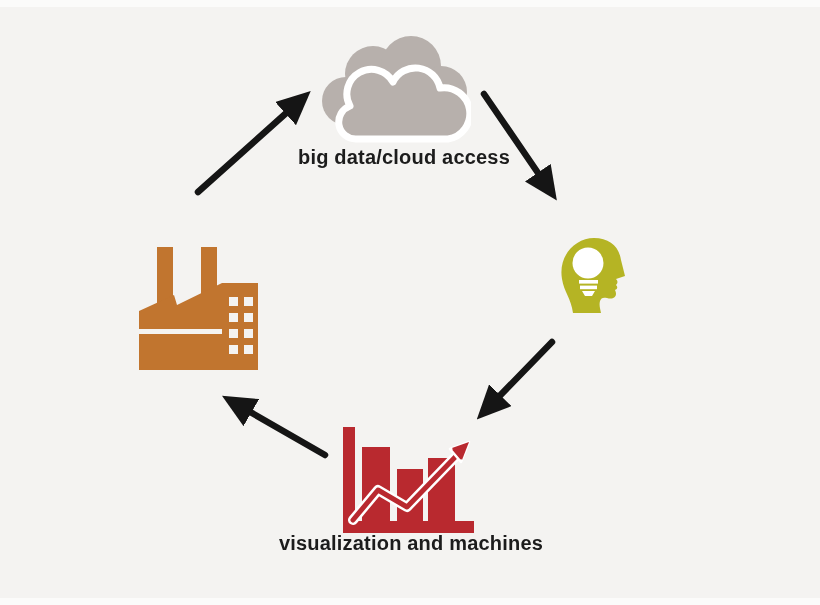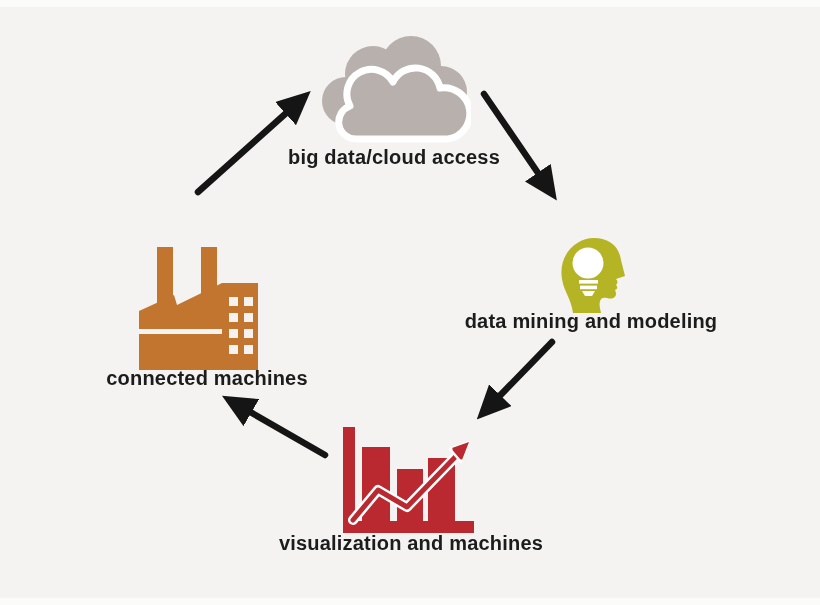--- a/index.html
+++ b/index.html
@@ -52,40 +52,39 @@
   <svg class="node-icon" style="left:313px;top:34px;" width="158" height="113" viewBox="0 0 158 113">
     <g fill="#b7b0ac">
       <circle cx="33" cy="67" r="24"></circle>
       <circle cx="60" cy="40" r="28"></circle>
       <circle cx="98" cy="32" r="30"></circle>
       <circle cx="128" cy="58" r="26"></circle>
       <rect x="33" y="42" width="95" height="44"></rect>
     </g>
     <path d="M 43 105 a 17 17 0 0 1 -6 -33 a 23 23 0 0 1 43 -24 a 25 25 0 0 1 47 6 a 20 20 0 0 1 8 51 z" fill="#b7b0ac" stroke="#ffffff" stroke-width="7" stroke-linejoin="round"></path>
   </svg>
-  <div class="node-label" style="left:394px;top:146px;">big data/cloud access</div>
+  <div class="node-label" style="left:404px;top:146px;">big data/cloud access</div>
 
   <svg class="node-icon" style="left:545px;top:232px;" width="100" height="85" viewBox="0 0 100 85">
     <path fill="#b5b424" d="M 28 81
       C 26 66, 19 60, 17 47
       C 13 24, 30 6, 49 6
       C 64 6, 74 14, 76 28
       L 80 44
       L 71 47
       Q 74 50 71 53
       Q 74 56 70 58
       C 73 64, 69 68, 62 66
       C 58 65, 56 66, 55 69
       C 54 73, 55 76, 56 81 Z"></path>
     <circle cx="43" cy="31" r="15.5" fill="#ffffff"></circle>
     <rect x="34" y="48" width="19" height="3.6" fill="#ffffff"></rect>
     <rect x="35" y="53.6" width="17" height="3.6" fill="#ffffff"></rect>
     <polygon points="37,59 50,59 47,64 40,64" fill="#ffffff"></polygon>
   </svg>
-  <div class="node-label" style="left:591px;top:310px;">data mining and modeling</div>
 
   <svg class="node-icon" id="chart-icon" style="left:335px;top:418px;" width="235" height="125" viewBox="0 0 235 125">
     <g fill="#b9292f">
       <rect x="8" y="9" width="12" height="104"></rect>
       <rect x="8" y="103" width="131" height="12"></rect>
       <rect x="27" y="29" width="28" height="76"></rect>
       <rect x="62" y="51" width="26" height="54"></rect>
       <rect x="93" y="40" width="27" height="65"></rect>
     </g>
     <polyline points="18,102 43,72 72,89 127,32" fill="none" stroke="#ffffff" stroke-width="10" stroke-linejoin="round" stroke-linecap="round"></polyline>
@@ -117,21 +116,20 @@
       <rect x="96" y="52" width="9" height="9"></rect>
       <rect x="111" y="52" width="9" height="9"></rect>
       <rect x="96" y="68" width="9" height="9"></rect>
       <rect x="111" y="68" width="9" height="9"></rect>
       <rect x="96" y="84" width="9" height="9"></rect>
       <rect x="111" y="84" width="9" height="9"></rect>
       <rect x="96" y="100" width="9" height="9"></rect>
       <rect x="111" y="100" width="9" height="9"></rect>
     </g>
   </svg>
-  <div class="node-label" style="left:207px;top:367px;">connected machines</div>
 
   <svg class="arrows-overlay" viewBox="0 0 820 605">
     <defs>
       <marker id="ah" markerWidth="5.2" markerHeight="4.8" refX="3.6" refY="2.4" orient="auto" markerUnits="strokeWidth">
         <path d="M0,0 L5.2,2.4 L0,4.8 Z" fill="#151515"></path>
       </marker>
     </defs>
     <g stroke="#151515" stroke-width="6.5" stroke-linecap="round">
       <line x1="198" y1="192" x2="303" y2="98" marker-end="url(#ah)"></line>
       <line x1="484" y1="94" x2="551" y2="192" marker-end="url(#ah)"></line>

